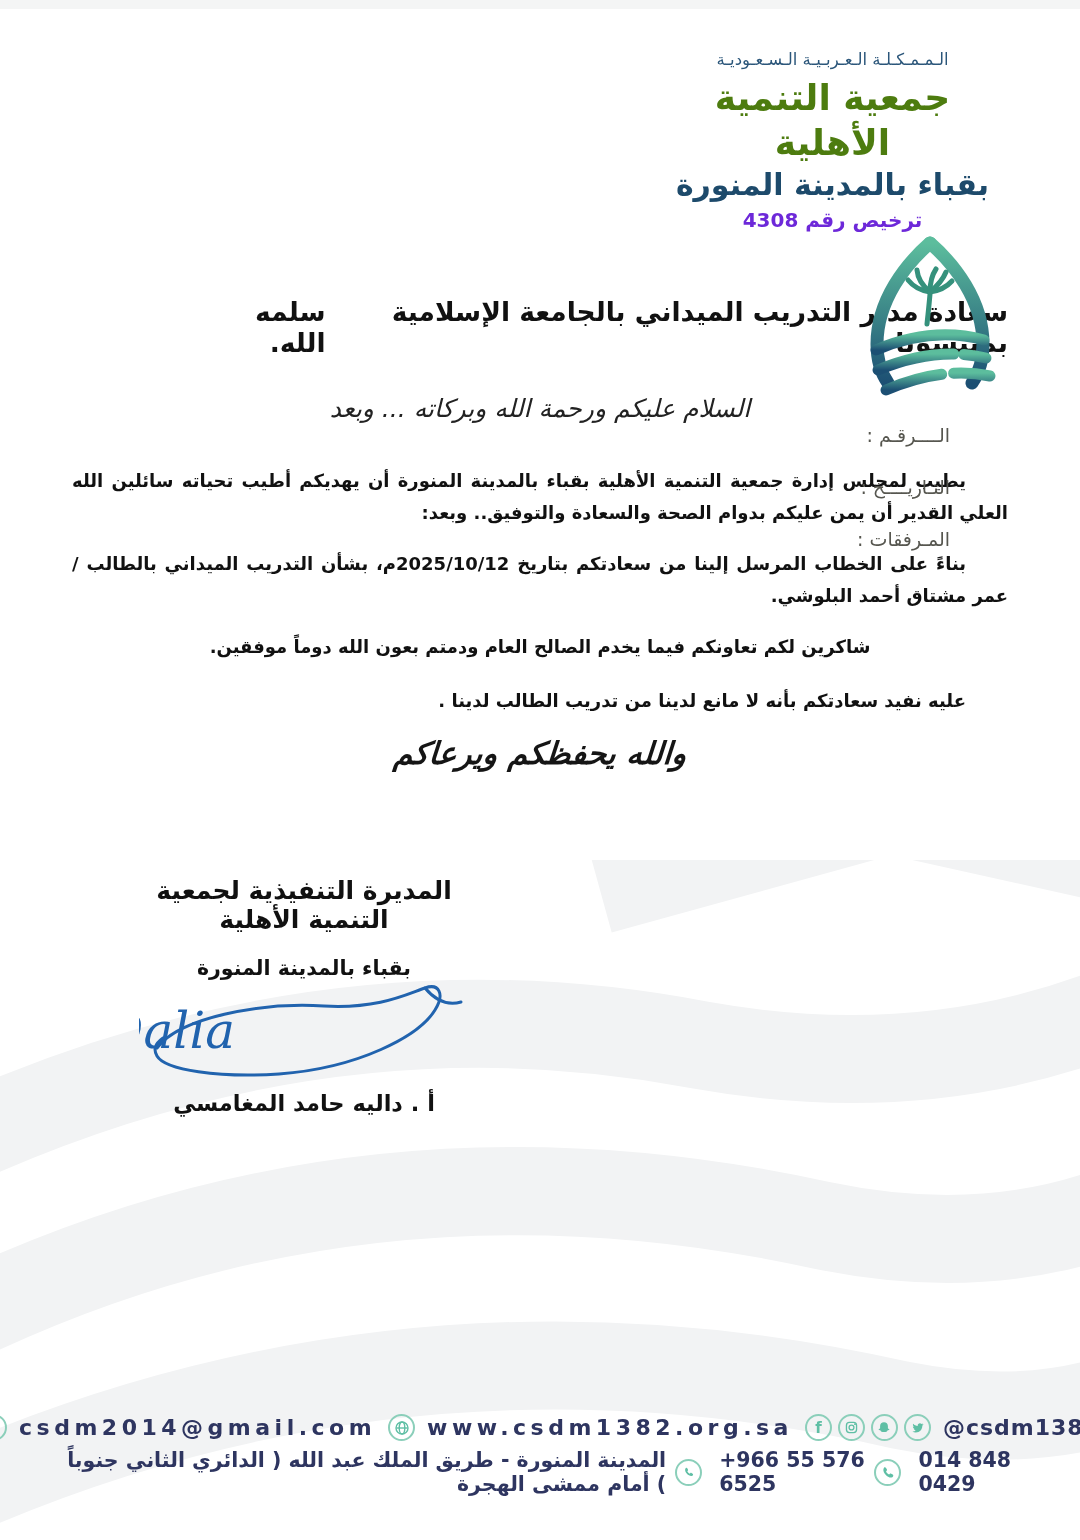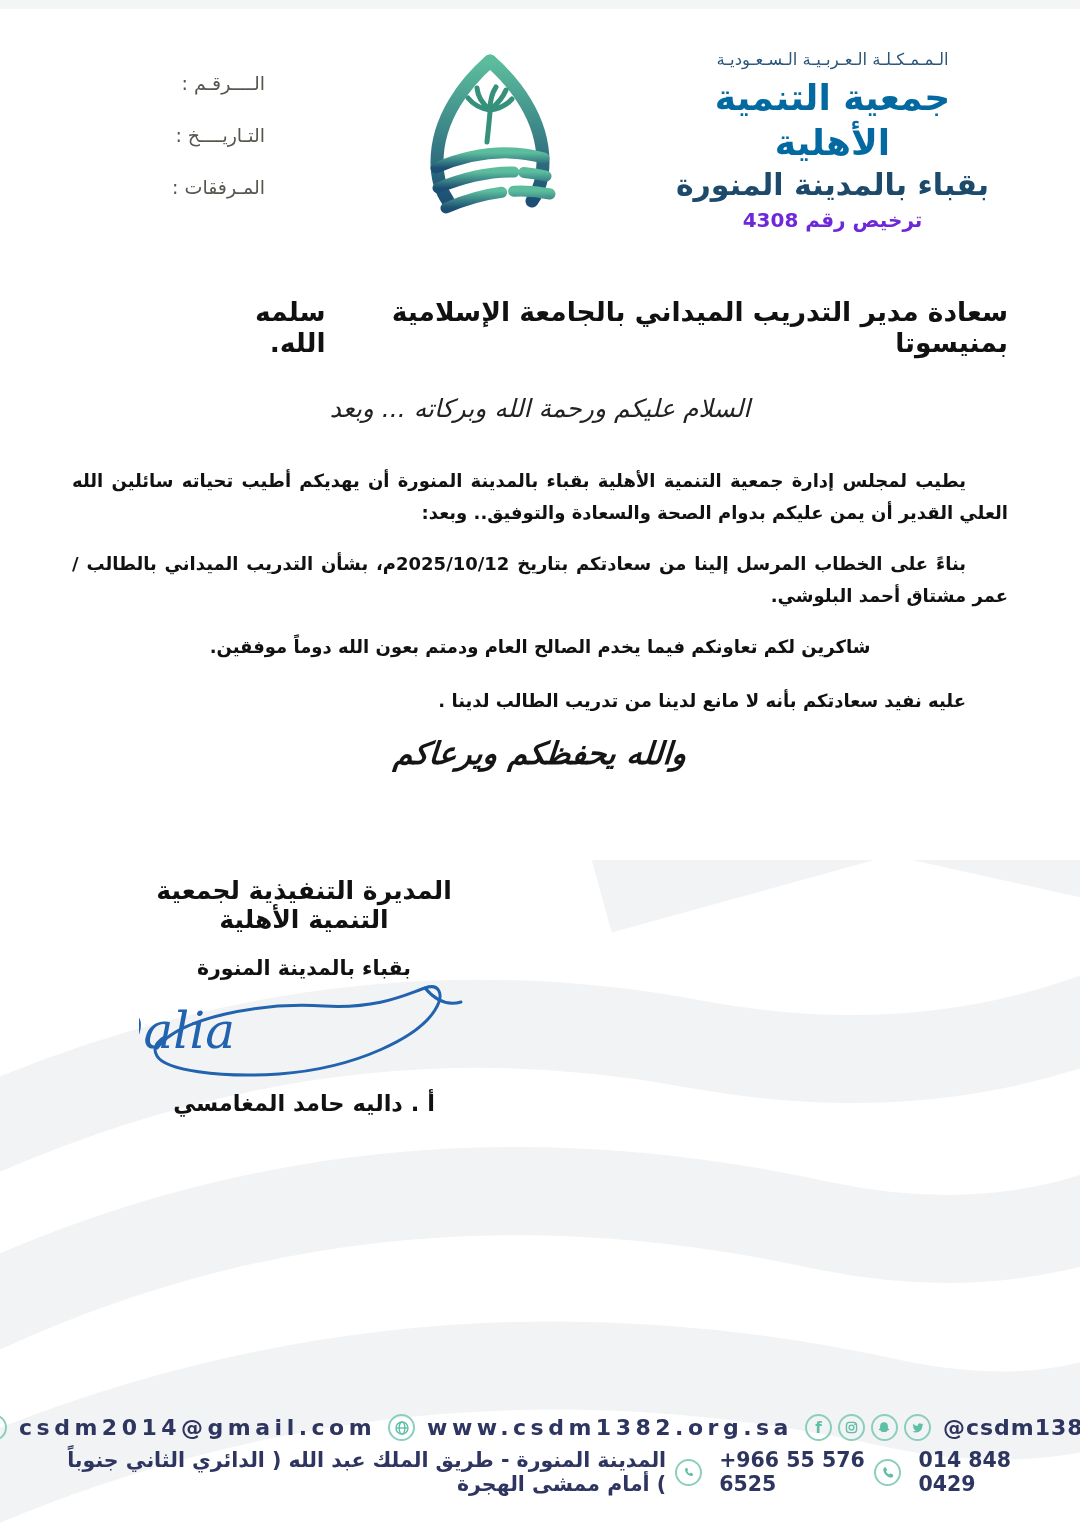--- a/index.html
+++ b/index.html
@@ -7,24 +7,24 @@
     position:relative;width:1080px;height:1540px;background:#ffffff;
     font-family:"DejaVu Sans",sans-serif;direction:rtl;overflow:hidden;
     margin:0 auto;color:#111;
   }
   .top-strip{position:absolute;top:0;left:0;right:0;height:9px;background:#f4f5f5;}
   .watermark{position:absolute;left:0;bottom:0;width:1080px;height:680px;z-index:0;}
   .layer{position:relative;z-index:1;}
 
   
   .header{position:absolute;top:50px;left:70px;right:70px;display:flex;
-          justify-content:space-between;align-items:flex-start;z-index:2;}
+          justify-content:space-between;align-items:flex-start;z-index:2;flex-direction:column;}
   .org-block{width:355px;text-align:center;color:#1d4a6b;}
   .org-country{font-size:16.5px;letter-spacing:1px;color:#2b567a;font-weight:500;margin-bottom:6px;}
-  .org-name{font-size:36px;font-weight:700;color:#0369a1;line-height:1.25;}
+  .org-name{font-size:36px;font-weight:700;color:#4d7c0f;line-height:1.25;}
   .org-loc{font-size:30px;font-weight:600;color:#1d4a6b;line-height:1.3;}
   .org-license{font-size:20px;font-weight:700;color:#6d28d9;margin-top:4px;}
   .logo-block{width:160px;display:flex;justify-content:center;padding-top:2px;}
   .fields-block{width:255px;padding-top:22px;text-align:right;padding-right:60px;box-sizing:border-box;}
   .field-row{font-size:19px;color:#56564f;font-weight:500;margin-bottom:30px;white-space:nowrap;}
 
   
   .content{position:absolute;top:0;left:72px;right:72px;z-index:1;}
   .addressee{margin-top:296px;display:flex;justify-content:space-between;align-items:baseline;
              font-weight:700;font-size:26.5px;padding-left:128px;}

